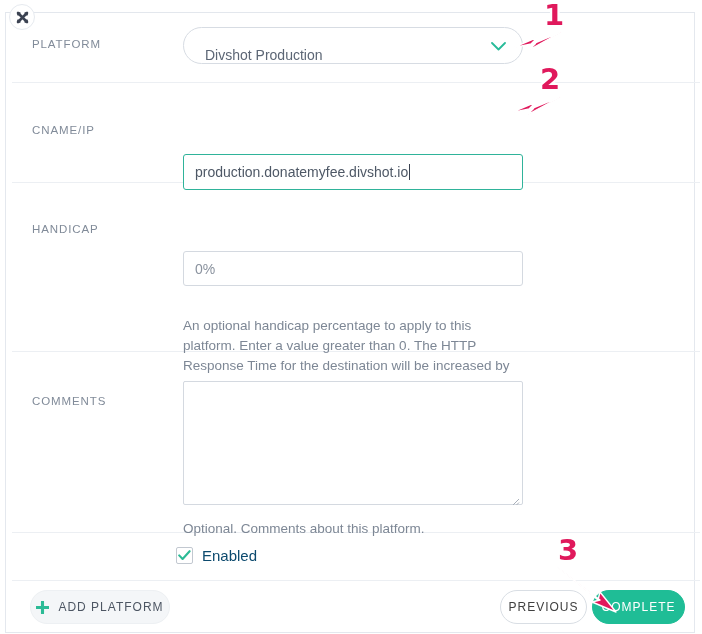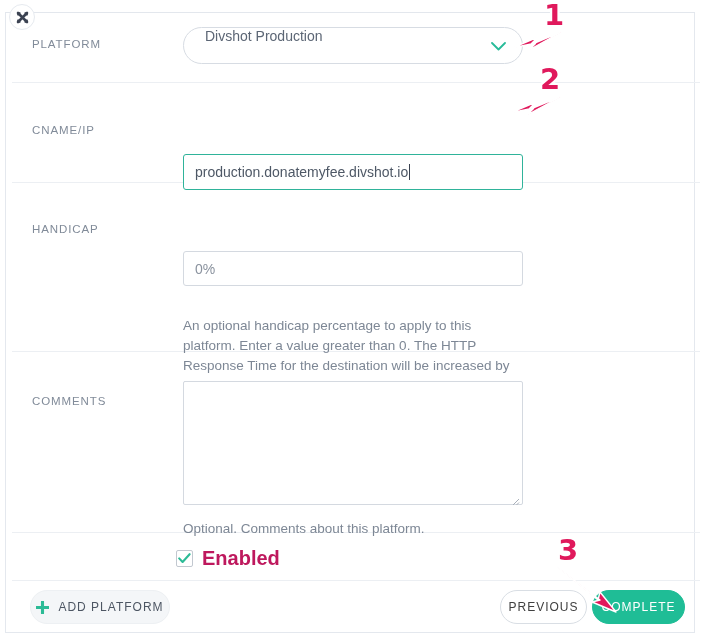--- a/index.html
+++ b/index.html
@@ -94,21 +94,21 @@
   
   .select-pill {
     position: relative;
     width: 340px;
     height: 37px;
     border: 1px solid #d7dce3;
     border-radius: 19px;
     background: #fff;
     box-sizing: border-box;
     display: flex;
-    align-items: flex-start;
+    align-items: flex-end;
     cursor: pointer;
   }
   .select-pill .value {
     padding-left: 21px;
     font-size: 14px;
     color: #5c6675;
     font-family: "Liberation Sans", sans-serif;
   }
   .chev {
     position: absolute;
@@ -185,24 +185,23 @@
     border: 1px solid #c2c8d0;
     border-radius: 2px;
     background: #fff;
     box-sizing: border-box;
     display: flex;
     align-items: center;
     justify-content: center;
     cursor: pointer;
   }
   .check-label {
-    font-size: 20px;
-    color: #be185d;
-    font-family: "Liberation Sans", sans-serif;
-    font-weight: bold;
+    font-size: 15px;
+    color: #0c4a6e;
+    font-family: "Liberation Sans", sans-serif;
   }
 
   
   .footer {
     position: absolute;
     left: 6px;
     top: 581px;
     width: 688px;
     height: 52px;
   }

